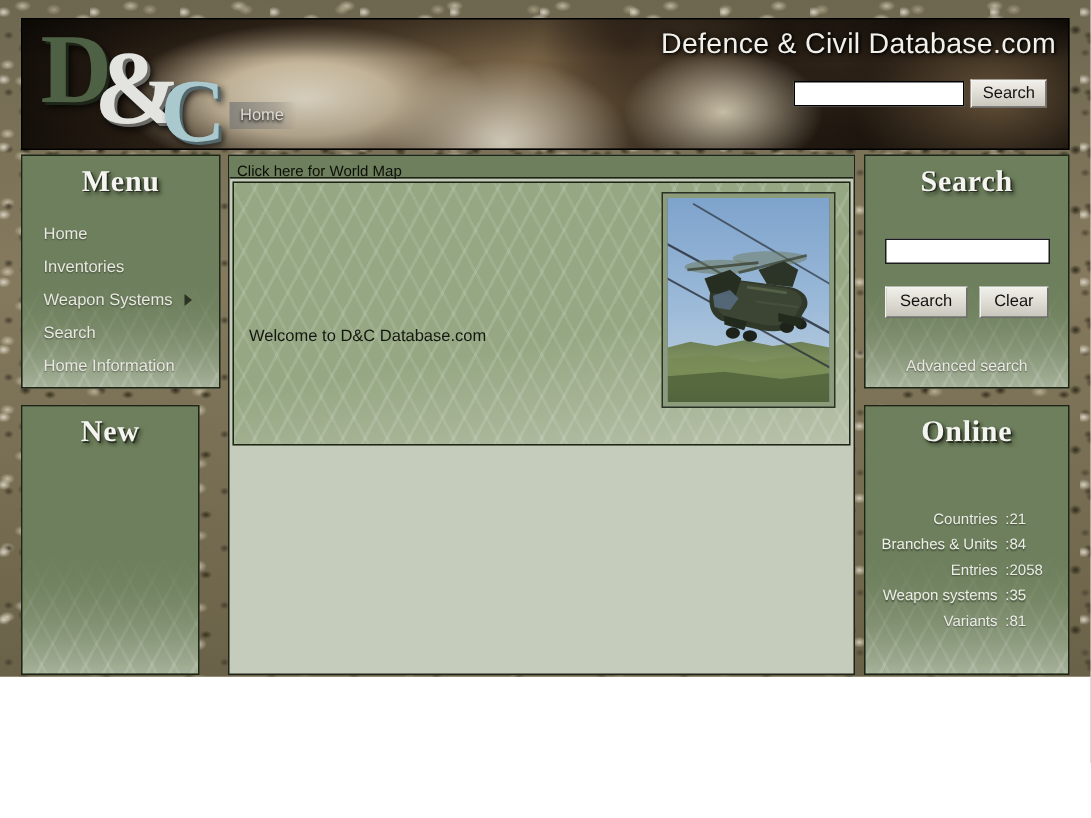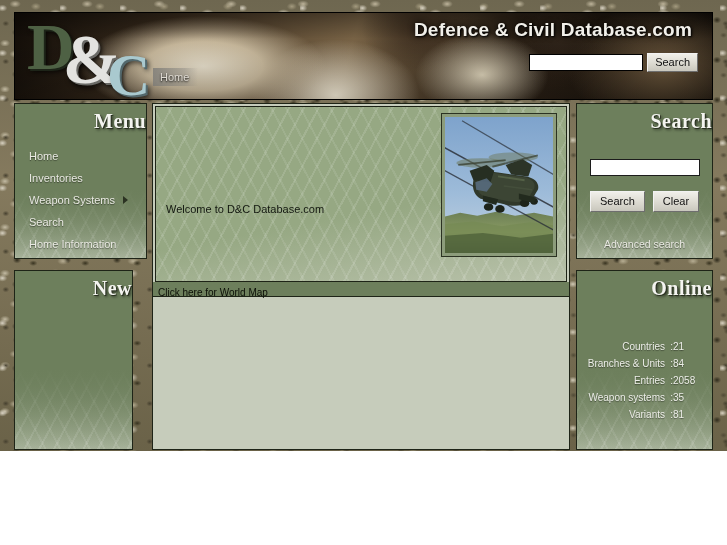--- a/index.html
+++ b/index.html
@@ -95,24 +95,24 @@
   #logo .lc {
     color: #a9c9cf;
     text-shadow: 2px 2px 0 #53686c, 3px 3px 5px rgba(0,0,0,.85);
     position: relative; top: 26px; left: -10px;
     font-size: 60px;
   }
 
   
   #site-title {
     position: absolute;
-    right: 20px; top: 6px;
+    right: 8px; top: 6px;
     color: #f2f0ea;
     font-size: 19px;
-    font-weight: bold;
+    font-weight: normal;
     letter-spacing: .2px;
     text-shadow: 1px 1px 2px #000, 0 0 6px rgba(0,0,0,.9);
     white-space: nowrap;
   }
 
   
   #header-search {
     position: absolute;
     right: 14px; top: 40px;
     display: flex;
@@ -174,21 +174,21 @@
   .panel::before {
     content: "";
     position: absolute; left: 0; right: 0; top: 0; bottom: 0;
     background: linear-gradient(180deg, #6d7f5c 0%, #6d7f5c 55%, rgba(109,127,92,0) 100%);
     pointer-events: none;
     z-index: 0;
   }
   .panel > * { position: relative; z-index: 1; }
 
   .panel-title {
-    text-align: right;
+    text-align: center;
     color: #f4f4f0;
     font-family: "Liberation Serif", serif;
     font-size: 20px;
     font-weight: bold;
     letter-spacing: .5px;
     text-shadow: 1px 1px 0 #2a3121, 2px 2px 3px rgba(0,0,0,.6);
     padding-top: 6px;
     margin: 0;
   }
 
@@ -359,20 +359,24 @@
         <a href="#">Home Information</a>
       </li>
     </ul>
   </div>
 
   <div class="panel" id="new-panel">
     <div class="panel-title">New</div>
   </div>
 
   <div id="content-outer">
+    <div id="content-bar">
+      <a href="#">Click here for World Map</a>
+    </div>
+
     <div id="content-main">
       <div id="welcome-text">Welcome to D&amp;C Database.com</div>
 
       <div id="hero-photo">
         <svg viewBox="0 0 114 142" preserveAspectRatio="none">
           <defs>
             <linearGradient id="sky" x1="0" y1="0" x2="0" y2="1">
               <stop offset="0%" stop-color="#7ea3cc"></stop>
               <stop offset="55%" stop-color="#9dbbd9"></stop>
               <stop offset="100%" stop-color="#c3d3e0"></stop>
@@ -411,24 +415,20 @@
           <ellipse cx="84" cy="90" rx="5" ry="4" fill="#1d231a"></ellipse>
           <ellipse cx="94" cy="88" rx="4" ry="3.5" fill="#1d231a"></ellipse>
           <path d="M40 82 L56 86 L54 92 L40 88 Z" fill="#222a1e"></path>
           <path d="M78 80 L96 84 L94 90 L78 86 Z" fill="#222a1e"></path>
 
           <path d="M56 62 L84 66" stroke="#5f6d4f" stroke-width="2" opacity=".7"></path>
           <path d="M62 72 L92 76" stroke="#4a5540" stroke-width="1.5" opacity=".6"></path>
         </svg>
       </div>
     </div>
-
-    <div id="content-bar">
-      <a href="#">Click here for World Map</a>
-    </div>
   </div>
 
   <div class="panel" id="search-panel">
     <div class="panel-title">Search</div>
     <input class="search-input" type="text" value="" placeholder="" style="">
     <div id="search-buttons">
       <button class="btn">Search</button>
       <button class="btn">Clear</button>
     </div>
     <div id="adv-search">

